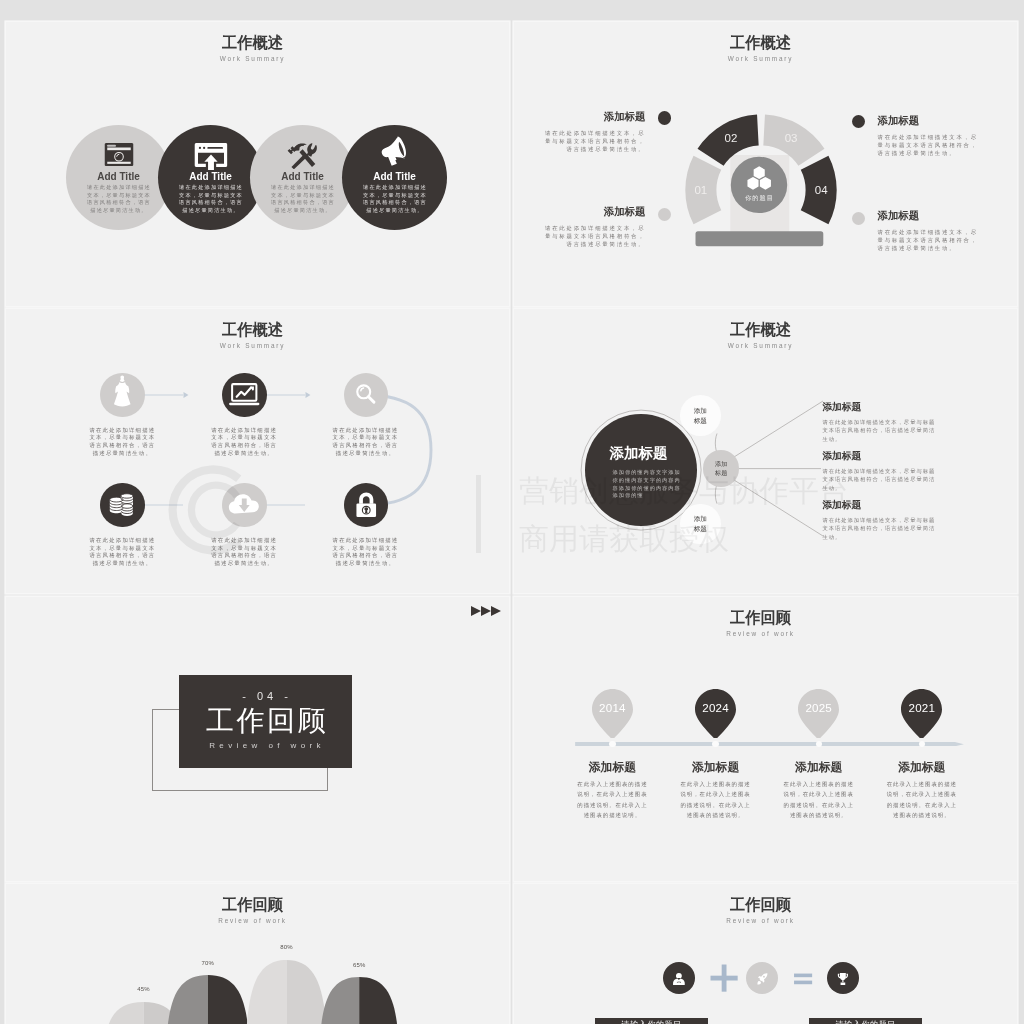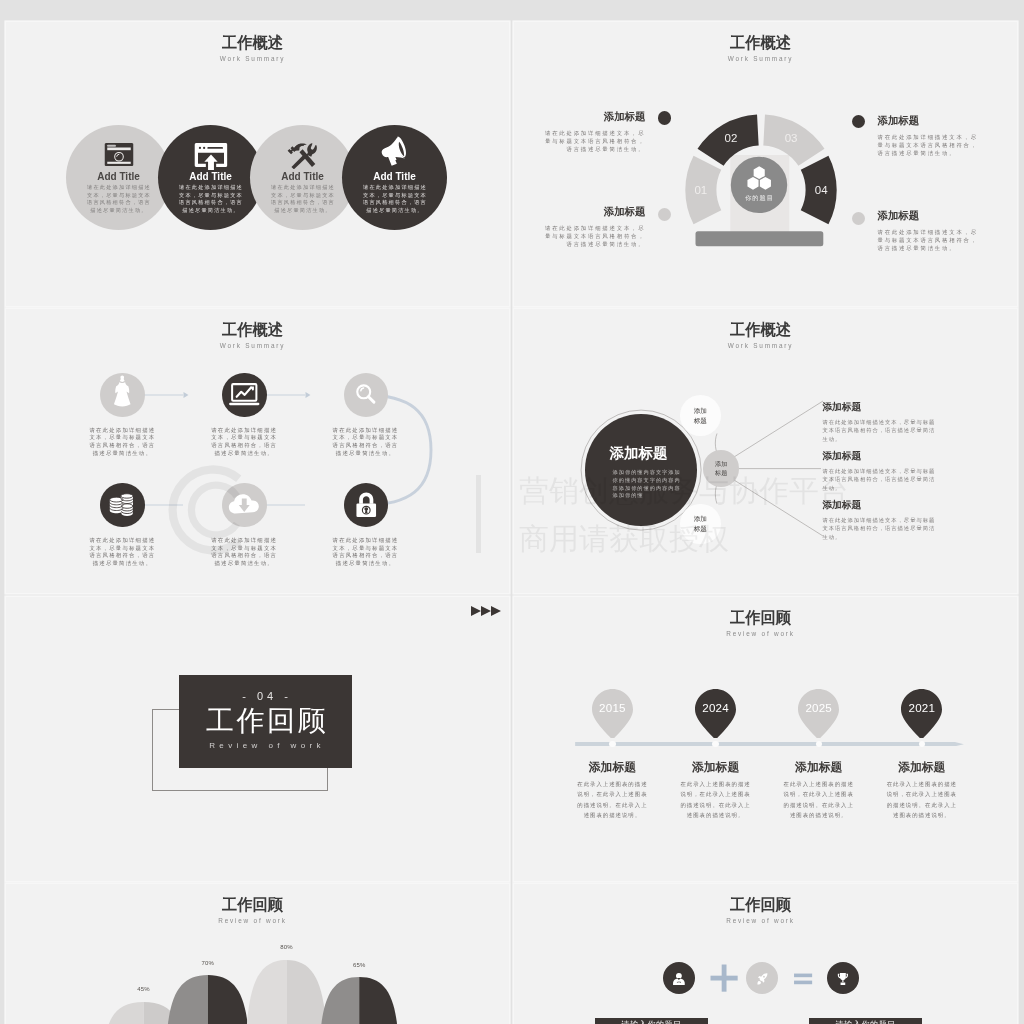--- a/index.html
+++ b/index.html
@@ -410,21 +410,21 @@
 
     <svg class="s6bar" viewBox="0 0 389 4.3">
       <path d="M0 0h380l9 2.15-9 2.15H0z" fill="#ccd4db"></path>
     </svg>
 
     <div class="s6col" style="left:46.9px">
       <div class="s6pin s6pin-l">
         <svg viewBox="0 0 41 49">
             <path d="M20.5 0C9.2 0 0 9.2 0 20.5c0 6.6 5 13 9.6 18.5 3.7 4.4 7.4 8.1 9.2 9.9.9.9 2.5.9 3.4 0 1.8-1.8 5.5-5.5 9.2-9.9C36 33.5 41 27.1 41 20.5 41 9.2 31.8 0 20.5 0z"></path>
           </svg>
-        <span>2015</span>
+        <span>2014</span>
       </div>
       <span class="s6dot"></span>
       <div class="s6t">添加标题</div>
       <div class="s6b">在此录入上述图表的描述说明，在此录入上述图表的描述说明。在此录入上述图表的描述说明。</div>
     </div>
     <div class="s6col" style="left:150.1px">
       <div class="s6pin s6pin-d">
         <svg viewBox="0 0 41 49">
             <path d="M20.5 0C9.2 0 0 9.2 0 20.5c0 6.6 5 13 9.6 18.5 3.7 4.4 7.4 8.1 9.2 9.9.9.9 2.5.9 3.4 0 1.8-1.8 5.5-5.5 9.2-9.9C36 33.5 41 27.1 41 20.5 41 9.2 31.8 0 20.5 0z"></path>
           </svg>

